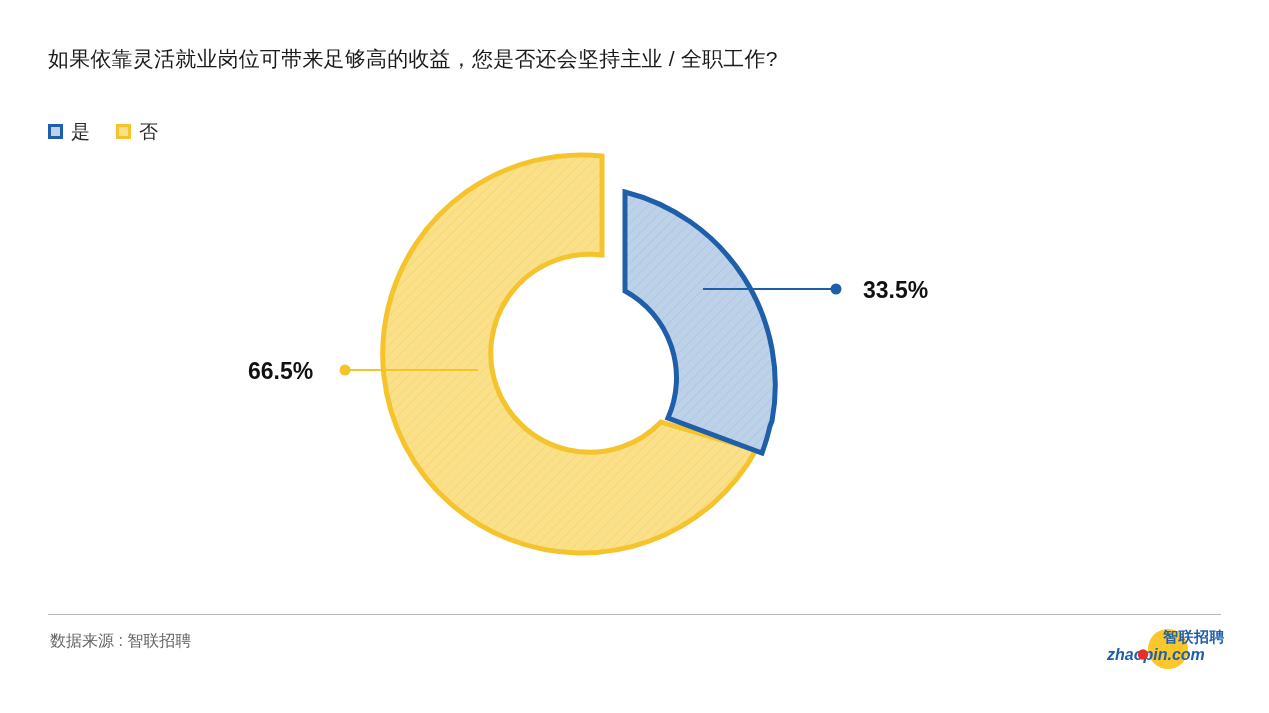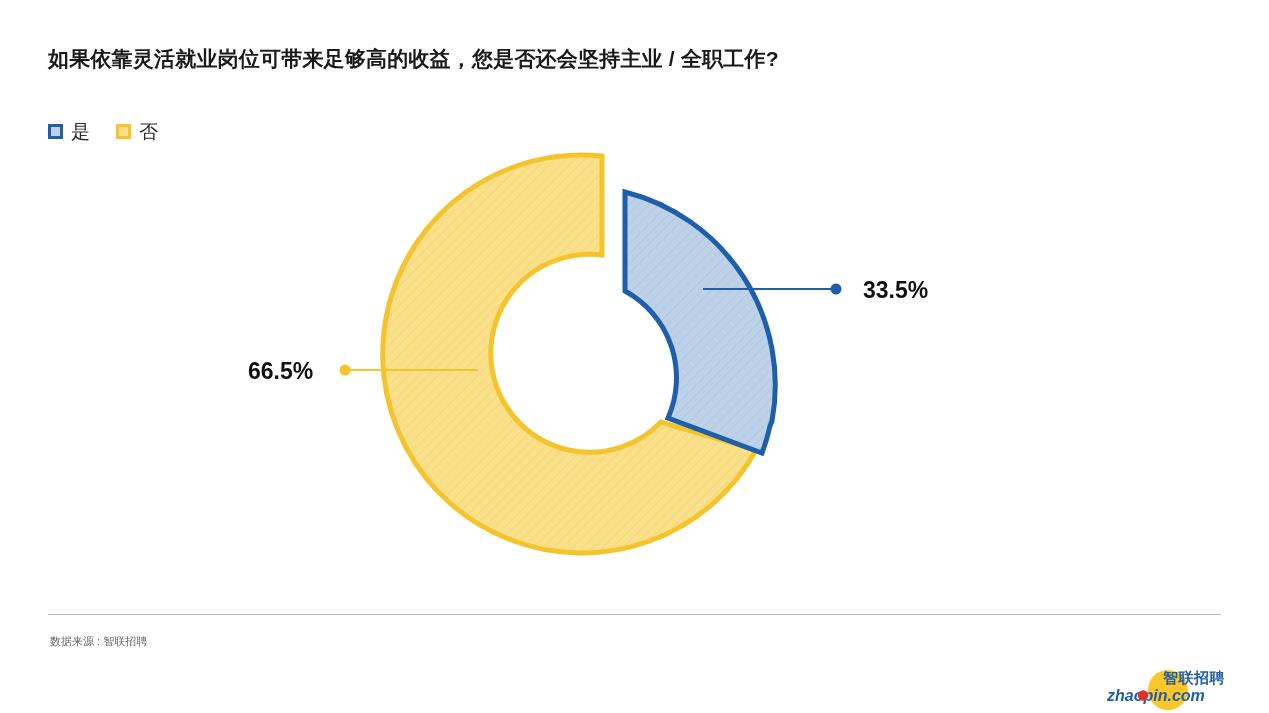--- a/index.html
+++ b/index.html
@@ -15,21 +15,21 @@
     overflow: hidden;
   }
 
   
   .title {
     position: absolute;
     left: 48px;
     top: 44px;
     width: 1180px;
     font-size: 21px;
-    font-weight: bold;
+    font-weight: normal;
     color: #1a1a1a;
     letter-spacing: 0.2px;
     line-height: 30px;
     white-space: nowrap;
   }
 
   
   .legend {
     position: absolute;
     left: 48px;
@@ -88,34 +88,33 @@
     left: 48px;
     top: 614px;
     width: 1173px;
     height: 1px;
     background: #b7b7b7;
   }
   .footer-source {
     position: absolute;
     left: 50px;
     top: 632px;
-    font-size: 11px;
+    font-size: 16px;
     color: #666666;
     line-height: 18px;
     white-space: nowrap;
   }
 
   
   .logo {
     position: absolute;
     left: 1106px;
     top: 624px;
     width: 118px;
     height: 46px;
-    margin-top: 41px;
   }
 </style>
 </head>
 <body>
 
 <div class="title">如果依靠灵活就业岗位可带来足够高的收益，您是否还会坚持主业 / 全职工作?</div>
 
 <div class="legend">
 
   <div class="legend-item">

